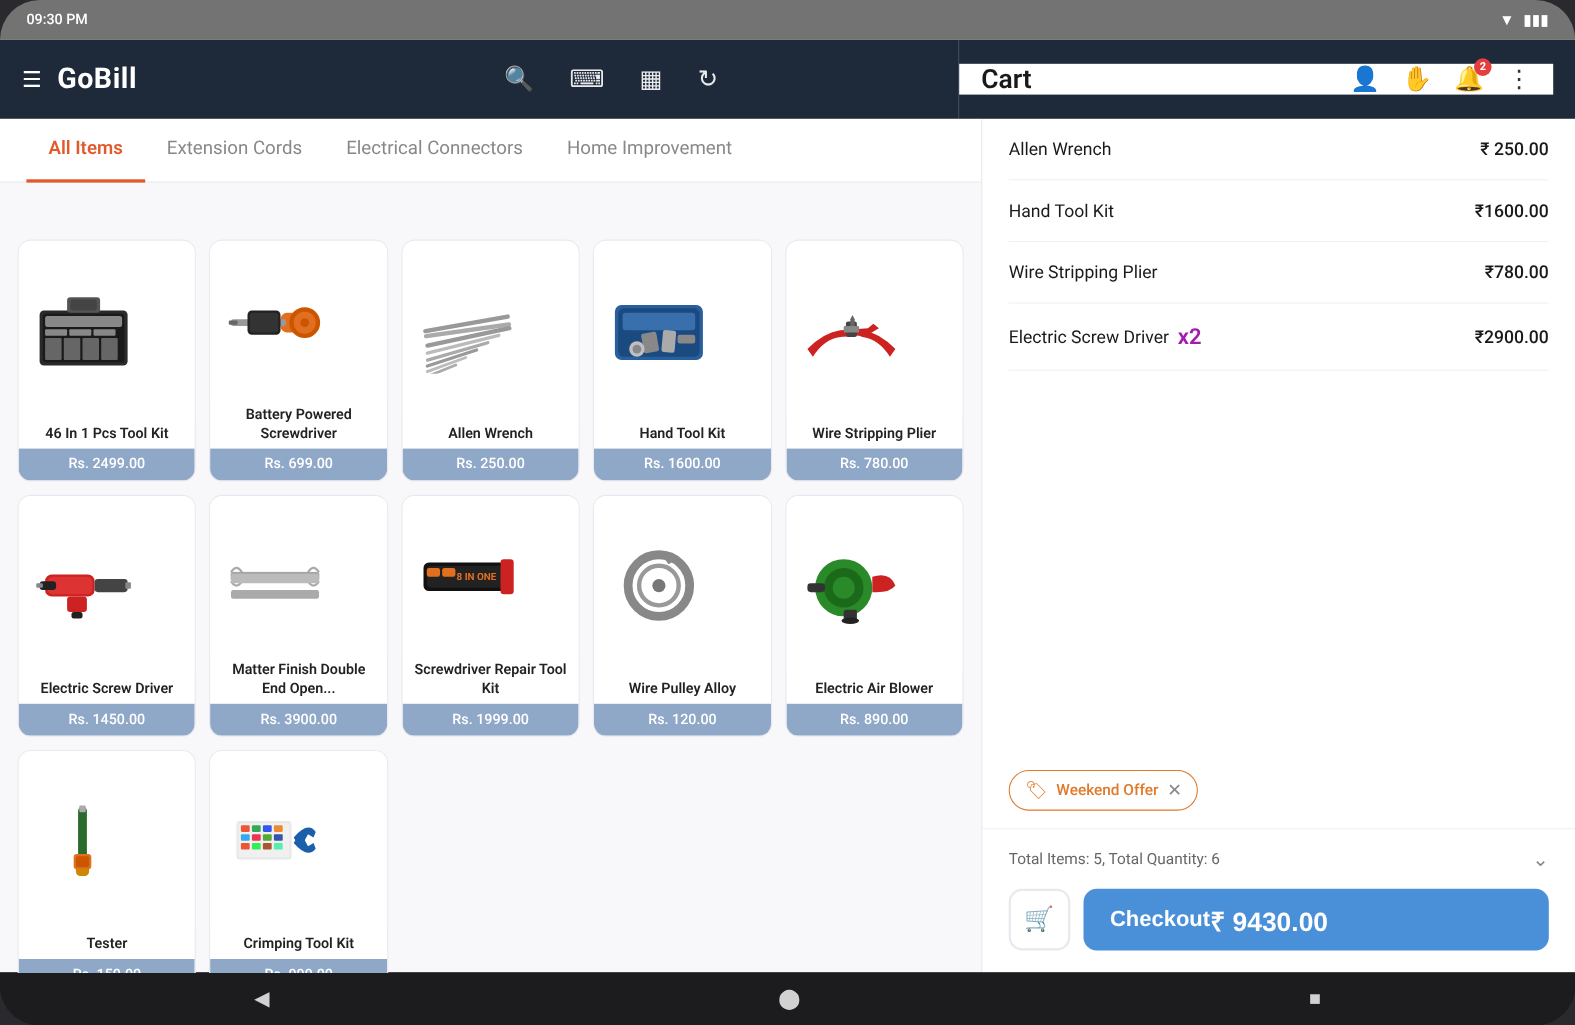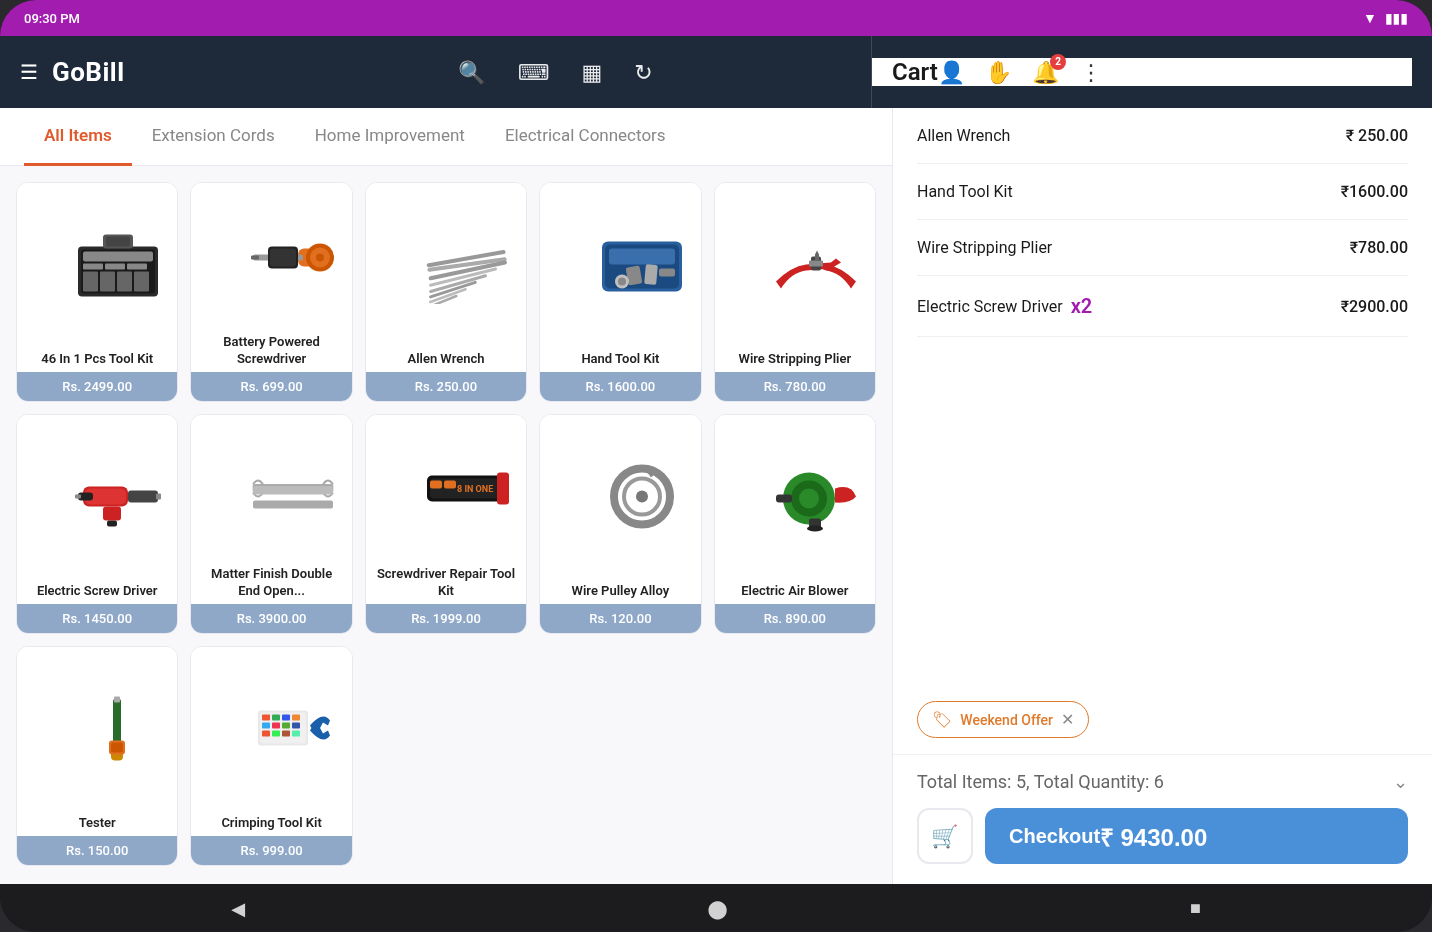--- a/index.html
+++ b/index.html
@@ -15,21 +15,21 @@
       width: 1432px;
       height: 932px;
       background: #1c1c1e;
       border-radius: 36px;
       overflow: hidden;
       position: relative;
       display: flex;
       flex-direction: column;
     }
     .status-bar {
-      background: #a21caf;
+      background: #737373;
       height: 36px;
       display: flex;
       align-items: center;
       justify-content: space-between;
       padding: 0 24px;
       color: white;
       font-size: 13px;
       font-weight: 500;
     }
     .status-right {
@@ -88,20 +88,21 @@
     }
     .header-divider {
       width: 1px;
       height: 72px;
       background: rgba(255,255,255,0.15);
     }
     .cart-header {
       background: white;
       display: flex;
       align-items: center;
+      justify-content: space-between;
       padding: 0 20px;
       width: 540px;
     }
     .cart-title {
       font-size: 24px;
       font-weight: 600;
       color: #1a1a1a;
     }
     .cart-header-icons {
       display: flex;
@@ -133,20 +134,21 @@
       flex: 1;
       display: flex;
       overflow: hidden;
     }
     .products-panel {
       flex: 1;
       display: flex;
       flex-direction: column;
       background: #f8f8fb;
       overflow: hidden;
+      gap: 36px;
     }
     .category-tabs {
       background: white;
       display: flex;
       align-items: center;
       padding: 0 24px;
       height: 58px;
       border-bottom: 1px solid #e8e8ee;
       gap: 0;
     }
@@ -182,21 +184,21 @@
       overflow: hidden;
       display: flex;
       flex-direction: column;
       border: 1.5px solid #e8e8f0;
       cursor: pointer;
     }
     .product-image-area {
       flex: 1;
       display: flex;
       align-items: center;
-      justify-content: flex-end;
+      justify-content: flex-start;
       padding: 14px;
       background: white;
     }
     .product-name {
       font-size: 13px;
       font-weight: 600;
       color: #222;
       text-align: center;
       padding: 6px 8px 4px;
       line-height: 1.3;
@@ -273,21 +275,21 @@
     .cart-footer {
       padding: 16px 24px 20px;
     }
     .cart-summary {
       display: flex;
       justify-content: space-between;
       align-items: center;
       margin-bottom: 16px;
     }
     .summary-text {
-      font-size: 18px;
+      font-size: 14px;
       color: #666;
     }
     .expand-icon {
       font-size: 18px;
       color: #888;
       cursor: pointer;
     }
     .checkout-row {
       display: flex;
       gap: 12px;
@@ -397,24 +399,24 @@
       <div class="products-panel">
 
         <div class="category-tabs">
           <div class="tab-item active">
             <span>All Items</span>
           </div>
           <div class="tab-item">
             <span>Extension Cords</span>
           </div>
           <div class="tab-item">
+            <span>Electrical Connectors</span>
+          </div>
+          <div class="tab-item">
             <span>Home Improvement</span>
-          </div>
-          <div class="tab-item">
-            <span>Electrical Connectors</span>
           </div>
         </div>
 
         <div class="product-grid">
 
           <div class="product-card">
             <div class="product-image-area">
               <svg viewBox="0 0 90 75" class="tool-kit-svg">
                 <rect x="5" y="20" width="80" height="50" rx="4" fill="#2a2a2a"></rect>
                 <rect x="8" y="23" width="74" height="44" rx="3" fill="#1a1a1a"></rect>

